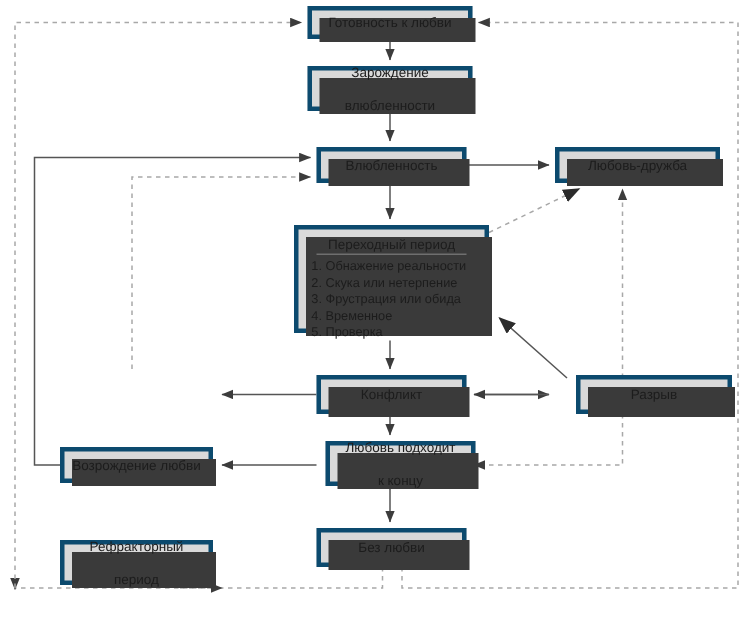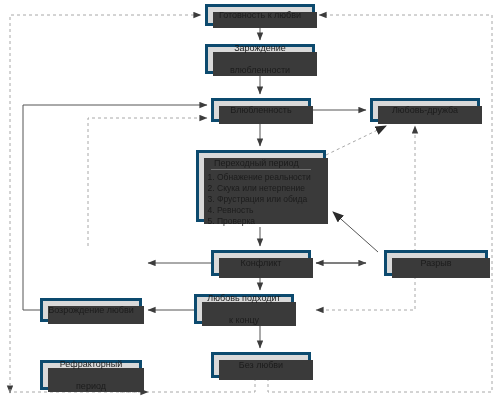--- a/index.html
+++ b/index.html
@@ -8,21 +8,21 @@
   #edges{position:absolute;left:0;top:0;width:500px;height:416px;}
   .node{position:absolute;box-sizing:border-box;background:#d9d9d9;
         border:3px solid #0c4a6e;color:#1c1c1c;display:flex;
         align-items:center;justify-content:center;text-align:center;
         font-size:9px;line-height:11px;z-index:3;}
   .node::after{content:"";position:absolute;left:5px;top:5px;width:100%;height:100%;
         background:#3a3a3a;z-index:-1;}
   .node span{display:block;padding:0 3px;}
   .list-node{display:block;align-items:stretch;justify-content:flex-start;
         text-align:left;padding:4px 6px 5px 6px;}
-  .list-title{display:block;text-align:left;font-size:9px;line-height:12px;
+  .list-title{display:block;text-align:center;font-size:9px;line-height:12px;
         border-bottom:1px solid #6f6f6f;padding-bottom:1px;margin:0 6px 2px 6px;}
   .list-node ol{margin:0;padding:0 0 0 12px;list-style:decimal;}
   .list-node ol li{font-size:8.5px;line-height:11px;margin:0;padding:0;}
 </style>
 </head>
 <body>
 
 <div id="stage">
 
   <svg id="edges" viewBox="0 0 500 416" xmlns="http://www.w3.org/2000/svg">
@@ -83,39 +83,39 @@
   <div class="node" style="left:370px;top:98px;width:110px;height:24px;">
     <span>Любовь-дружба</span>
   </div>
 
   <div class="node list-node" style="left:196px;top:150px;width:130px;height:72px;">
     <span class="list-title">Переходный период</span>
     <ol>
       <li>Обнажение реальности</li>
       <li>Скука или нетерпение</li>
       <li>Фрустрация или обида</li>
-      <li>Ревность</li>
+      <li>Временное</li>
       <li>Проверка</li>
     </ol>
   </div>
 
 
   <div class="node" style="left:211px;top:250px;width:100px;height:26px;">
     <span>Конфликт</span>
   </div>
 
   <div class="node" style="left:384px;top:250px;width:104px;height:26px;">
     <span>Разрыв</span>
   </div>
 
   <div class="node" style="left:40px;top:298px;width:102px;height:24px;">
     <span>Возрождение любви</span>
   </div>
 
-  <div class="node" style="left:194px;top:294px;width:100px;height:30px;">
+  <div class="node" style="left:217px;top:294px;width:100px;height:30px;">
     <span>
       <span>Любовь подходит</span><br>
       <span>к концу</span>
     </span>
   </div>
 
   <div class="node" style="left:211px;top:352px;width:100px;height:26px;">
     <span>Без любви</span>
   </div>
 

